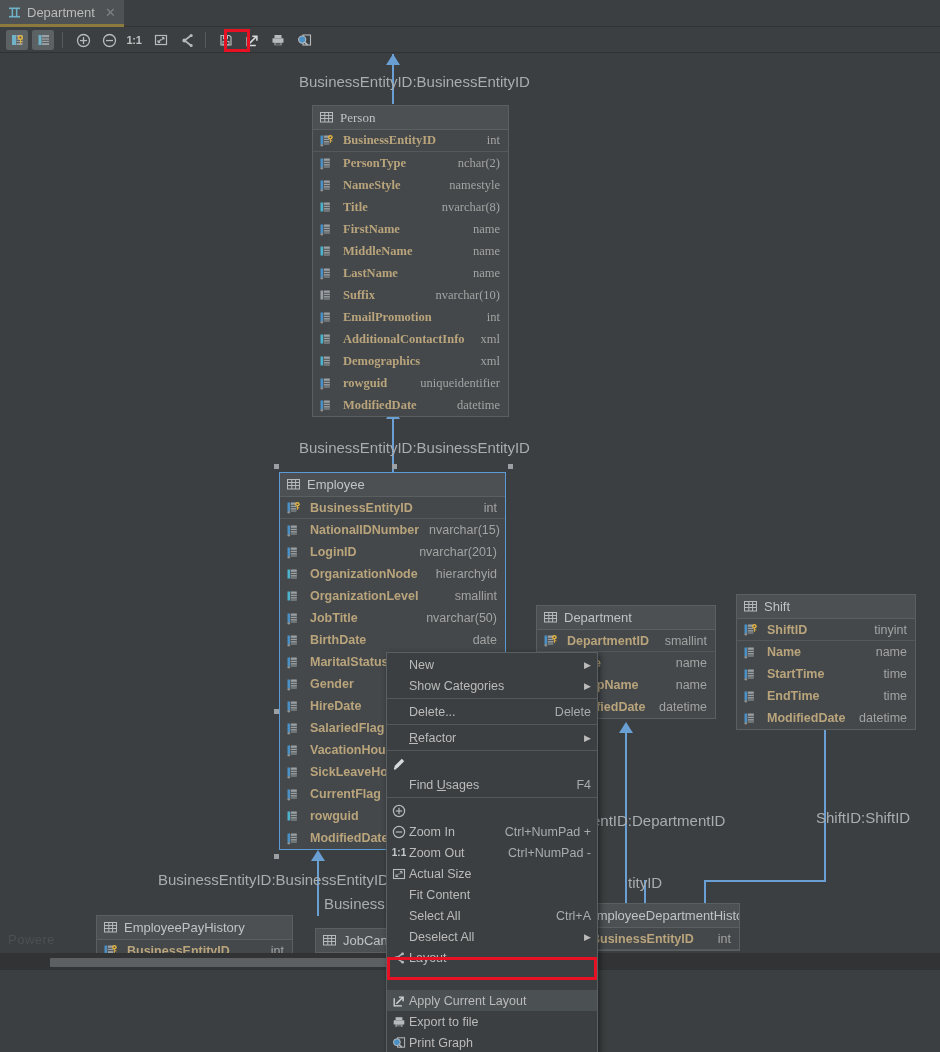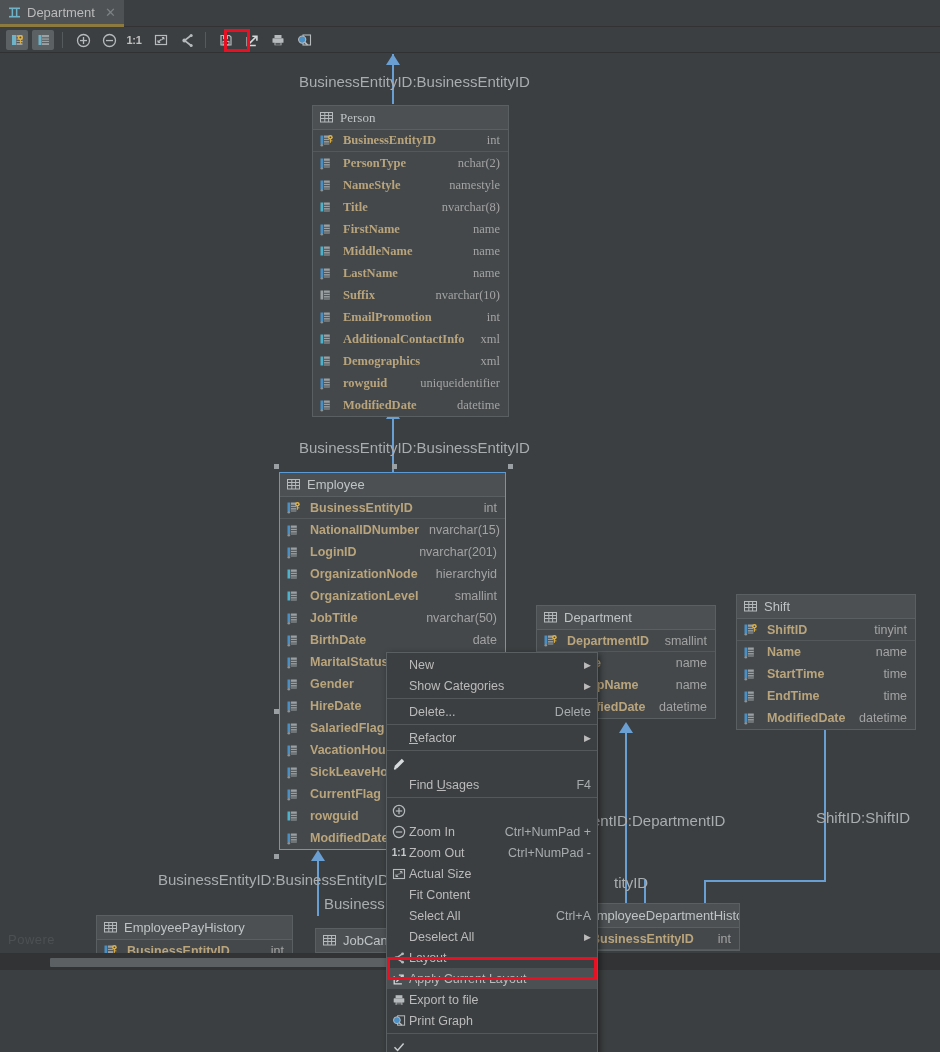--- a/index.html
+++ b/index.html
@@ -117,21 +117,21 @@
   }
   .mi {
     height: 21px; display: flex; align-items: center;
     padding: 0 6px 0 4px; color: #bbbbbb; font-size: 12.5px;
     cursor: pointer; position: relative;
   }
   .mi .miicon { width: 16px; flex: 0 0 16px; display:flex; align-items:center; justify-content:center;}
   .mi .mitext { flex: 0 0 auto; padding-left: 2px;}
   .mi .mikey { margin-left: auto; color: #a8acae; font-size: 12.5px; padding-left: 14px;}
   .mi .miarrow { margin-left: auto; color: #bbbbbb; font-size: 9px; }
-  .mi.sel { background: #4b5052; }
+  .mi.sel { background: #4b5052; margin-top: 22px; }
   .msep { height: 1px; background: #54585a; margin: 2px 0; }
   .mnem { text-decoration: underline; }
 
   
   .hscroll {
     position: absolute; left: 0; top: 899px; width: 940px; height: 17px;
     background: #3c3f41; border-top: 1px solid #323232;
   }
   .hscroll .track { position:absolute; left:0; top:0; width:940px; height:17px; background:#313335;}
   .hscroll .thumb {
@@ -310,21 +310,21 @@
     <div class="edge" style="left:704px; top:826px; width:2px; height:36px;"></div>
 
     <div class="edge" style="left:644px; top:826px; width:2px; height:36px;"></div>
 
     <div class="elabel" style="left:299px; top:19px;">BusinessEntityID:BusinessEntityID</div>
     <div class="elabel" style="left:299px; top:385px;">BusinessEntityID:BusinessEntityID</div>
     <div class="elabel" style="left:158px; top:817px;">BusinessEntityID:BusinessEntityID</div>
     <div class="elabel" style="left:324px; top:841px;">BusinessEntity</div>
     <div class="elabel" style="left:592px; top:758px;">entID:DepartmentID</div>
     <div class="elabel" style="left:816px; top:755px;">ShiftID:ShiftID</div>
-    <div class="elabel" style="left:614px; top:820px;">tityID</div>
+    <div class="elabel" style="left:628px; top:820px;">tityID</div>
 
     <div class="tbl" style="left:312px; top:51px; width:197px;font-family:Liberation Serif, serif;">
       <div class="thead">
         <span class="ic">
           <svg width="13" height="13" viewBox="0 0 13 13">
             <rect x="0.5" y="1.5" width="12" height="9.5" fill="none" stroke="#b6babd" stroke-width="1"></rect>
             <rect x="0.5" y="4" width="12" height="1" fill="#b6babd"></rect>
             <rect x="0.5" y="7" width="12" height="1" fill="#b6babd"></rect>
             <rect x="4.3" y="1.5" width="1" height="9.5" fill="#b6babd"></rect>
             <rect x="8.1" y="1.5" width="1" height="9.5" fill="#b6babd"></rect>

